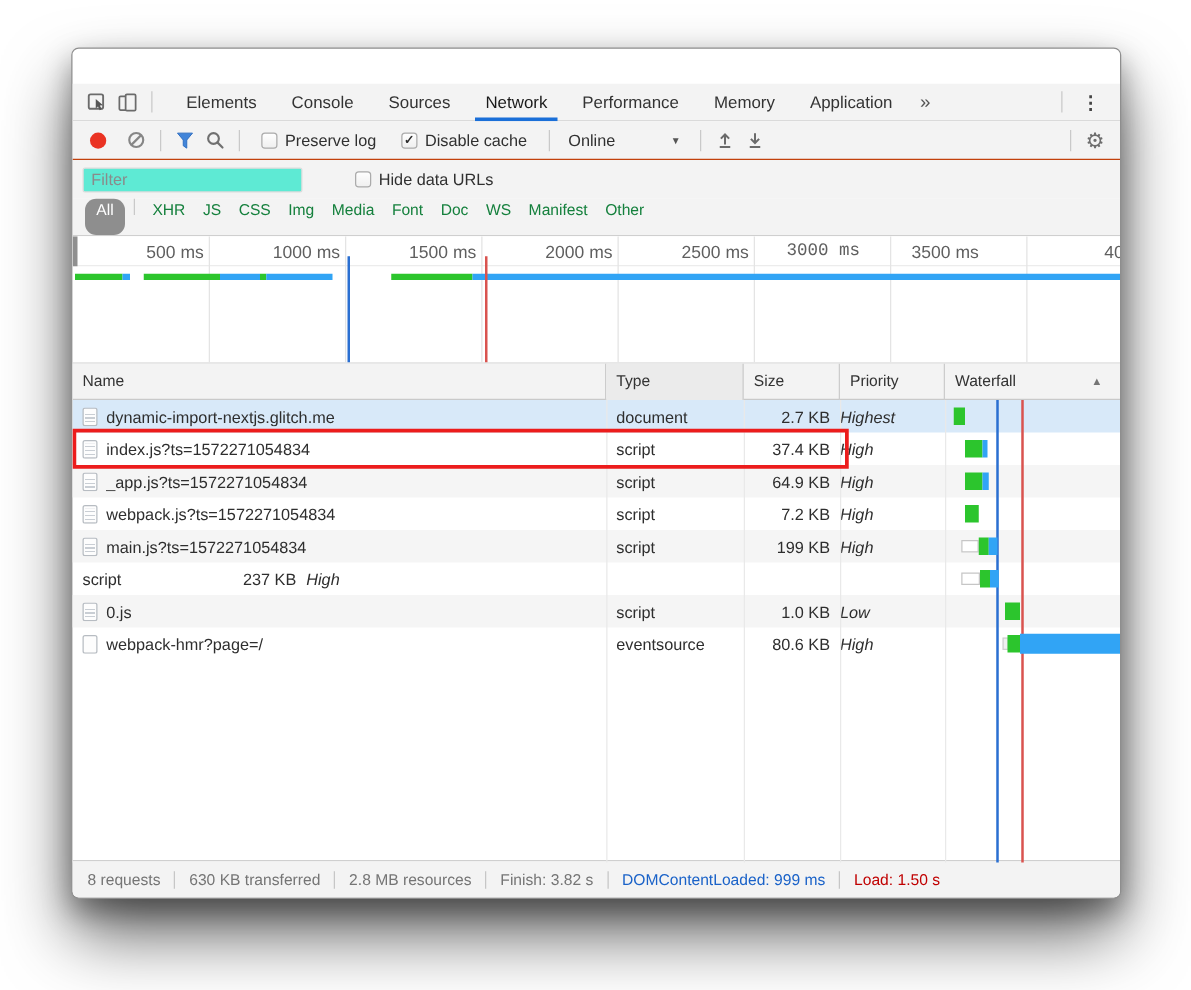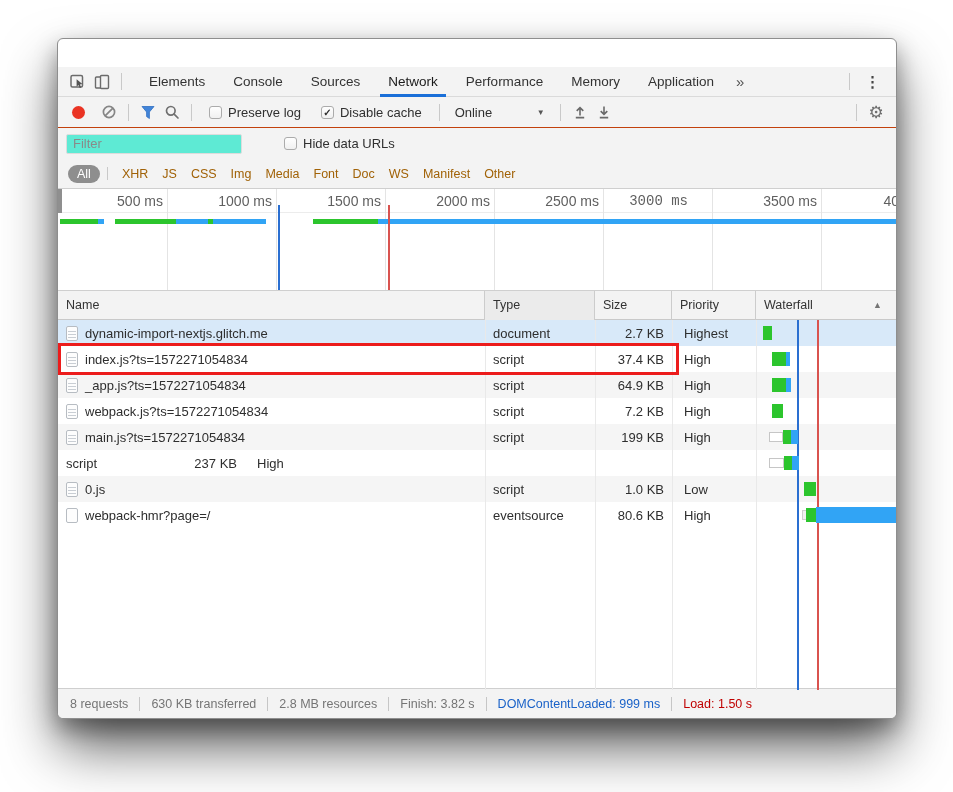--- a/index.html
+++ b/index.html
@@ -60,22 +60,22 @@
   .filterrow { position:absolute; left:0; top:89px; right:0; height:31px; background:#f3f3f3;
     display:flex; align-items:center; padding:0 8px; }
   .filter-input { width:176px; height:20px; border:1px solid #dcdcdc; border-radius:2px;
     background:#5eead4; font-size:13px; color:#333; padding:0 6px; outline:none;
     font-family:"Liberation Sans",sans-serif; }
   .filter-input::placeholder { color:#8a8a8a; }
   .filterrow .check { margin-left:42px; }
 
   
   .pillsrow { position:absolute; left:0; top:120px; right:0; height:30px; background:#f3f3f3;
-    border-bottom:1px solid #cfcfcf; display:flex; align-items:center; padding:0 10px; }
-  .pill { font-size:12.5px; color:#a16207; padding:2px 7px; white-space:nowrap; }
+    border-bottom:1px solid #cfcfcf; display:flex; padding:0 10px; }
+  .pill { font-size:12.5px; color:#15803d; padding:2px 7px; white-space:nowrap; }
   .pill.active { background:var(--pill_bg); color:#fff; border-radius:9px; padding:2px 9px; }
 
   
   .overview { position:absolute; left:0; top:150px; right:0; height:102px; background:#fff;
     border-bottom:1px solid #cfcfcf; overflow:hidden; }
   .ov-handle { position:absolute; left:0; top:0; width:4px; height:24px; background:#8f8f8f; }
   .ov-labels { position:absolute; left:0; top:0; right:0; height:24px;
     border-bottom:1px solid #ececec; }
   .ov-label { position:absolute; top:0; height:24px; line-height:24px; width:86px;
     text-align:right; font-size:14px; color:#5f5f5f; }
@@ -102,21 +102,21 @@
 
   .tbody { position:absolute; left:0; top:29px; right:0; bottom:0; }
   .row { position:relative; height:26px; display:flex; align-items:center; font-size:13px;
     color:#2e2e2e; }
   .row.odd { background:#f5f5f5; }
   .row.selected { background:var(--selected_row); }
   .cell { white-space:nowrap; overflow:hidden; }
   .cell.name { width:427px; padding-left:8px; display:flex; align-items:center; gap:7px; }
   .cell.type { width:110px; padding-left:8px; }
   .cell.size { width:77px; padding-right:8px; text-align:right; }
-  .cell.prio { width:84px; padding-left:12px; }
+  .cell.prio { width:84px; padding-left:0;font-style:italic; }
   .ficon { width:12px; height:15px; border:1px solid #b7bcc2; border-radius:2px; flex:none;
     background-color:#fdfdfd;
     background-image:repeating-linear-gradient(rgba(0,0,0,0) 0 2px, #c9ced4 2px 3px);
     background-size:8px 11px; background-position:1px 2px; background-repeat:no-repeat; }
   .ficon.plain { background-image:none; }
 
   .col-line { position:absolute; top:0; bottom:0; width:1px; background:#e9e9e9; z-index:1; }
   .wf-line { position:absolute; top:0; bottom:0; width:2px; z-index:2; }
   .wf-line.dcl { background:var(--dcl_line); }
   .wf-line.load { background:var(--load_line); }
@@ -261,21 +261,21 @@
       <div class="ov-grid" style="left: 436px;"></div>
       <div class="ov-grid" style="left: 545px;"></div>
       <div class="ov-grid" style="left: 654px;"></div>
       <div class="ov-grid" style="left: 763px;"></div>
       <div class="ov-label" style="left: 19px;">500 ms</div>
       <div class="ov-label" style="left: 128px;">1000 ms</div>
       <div class="ov-label" style="left: 237px;">1500 ms</div>
       <div class="ov-label" style="left: 346px;">2000 ms</div>
       <div class="ov-label" style="left: 455px;">2500 ms</div>
       <div class="ov-label" style="left: 544px; font-family: Liberation Mono, monospace;">3000 ms</div>
-      <div class="ov-label" style="left: 673px; text-align: right;">3500 ms</div>
+      <div class="ov-label" style="left: 639px; text-align: right;">3500 ms</div>
       <div class="ov-label" style="left: 755px;">40</div>
       <div class="ov-seg green" style="left: 2px; width: 38px;"></div>
       <div class="ov-seg blue" style="left: 40px; width: 6px;"></div>
       <div class="ov-seg green" style="left: 57px; width: 61px;"></div>
       <div class="ov-seg blue" style="left: 118px; width: 32px;"></div>
       <div class="ov-seg green" style="left: 150px; width: 5px;"></div>
       <div class="ov-seg blue" style="left: 155px; width: 53px;"></div>
       <div class="ov-seg green" style="left: 255px; width: 65px;"></div>
       <div class="ov-seg blue" style="left: 320px; width: 518px;"></div>
       <div class="vline dcl" style="left: 220px; top: 16px; bottom: 0px;"></div>

